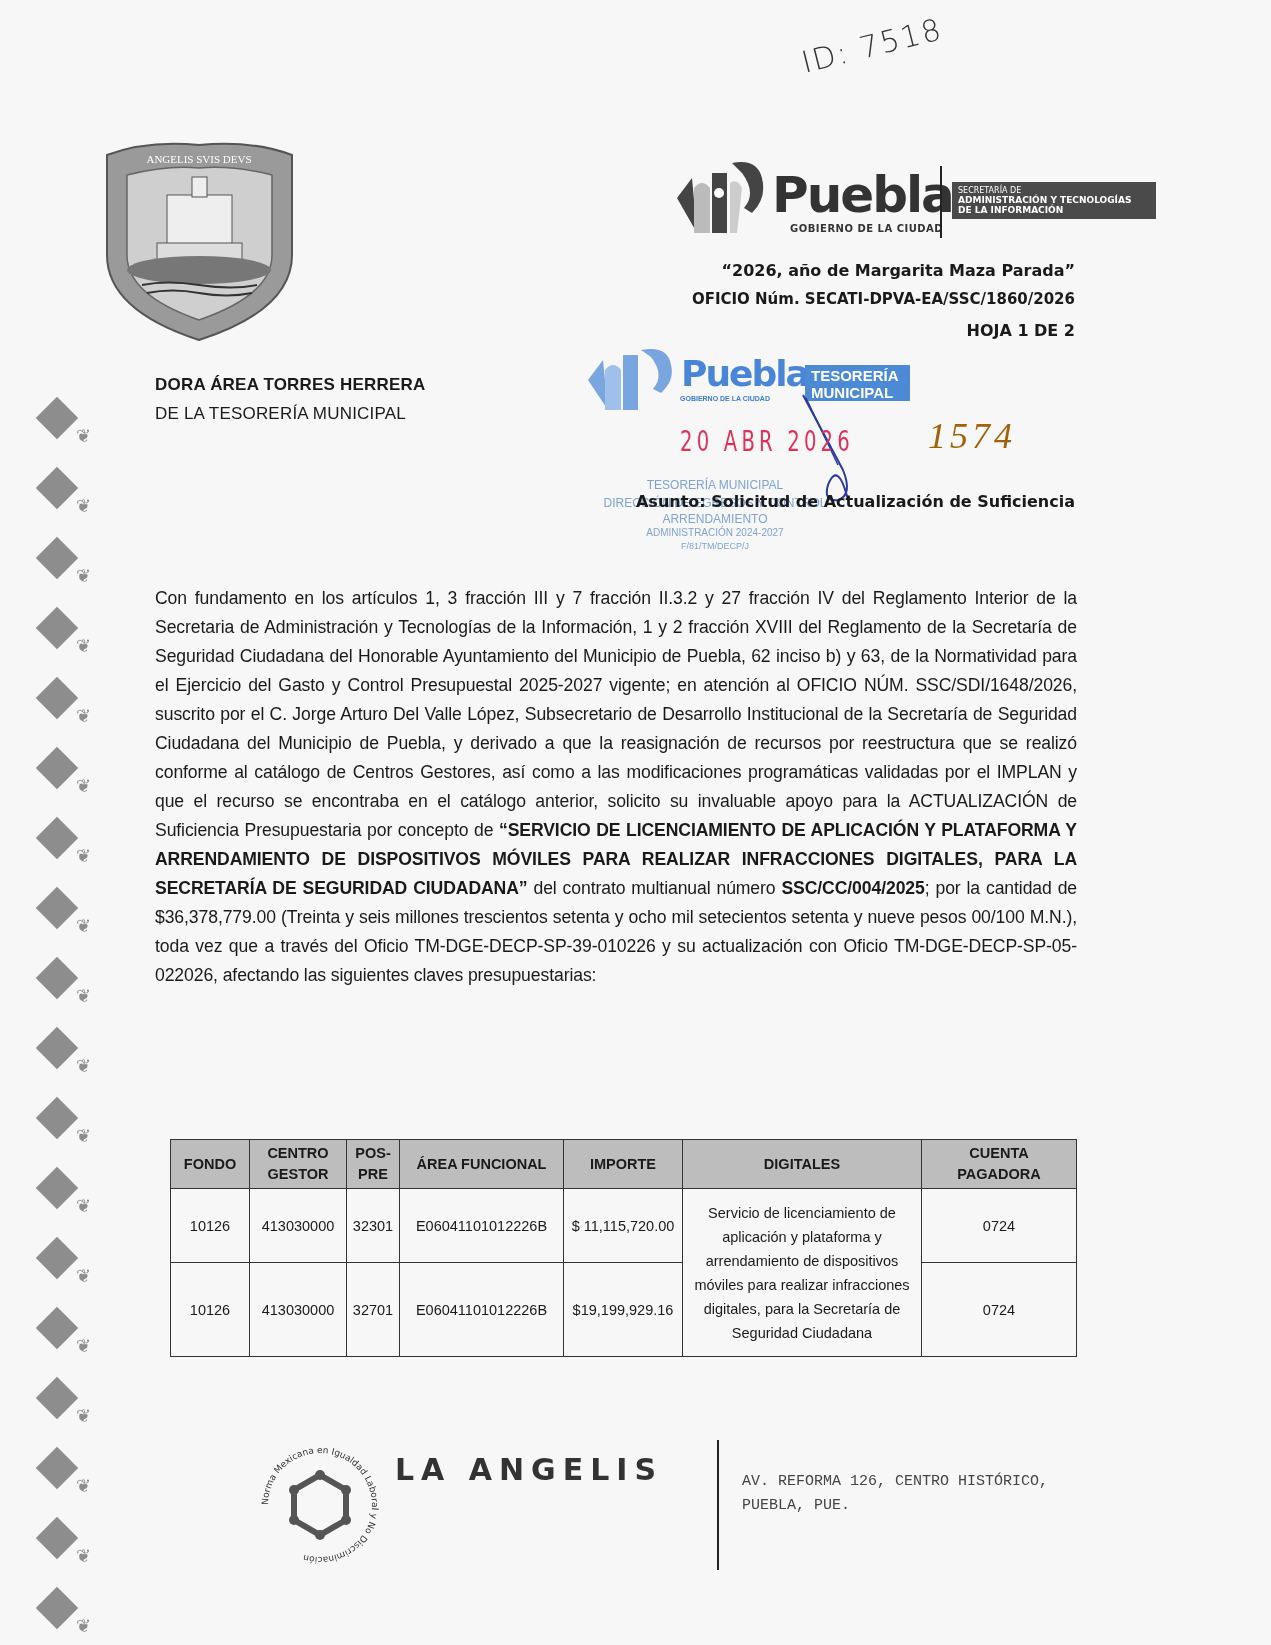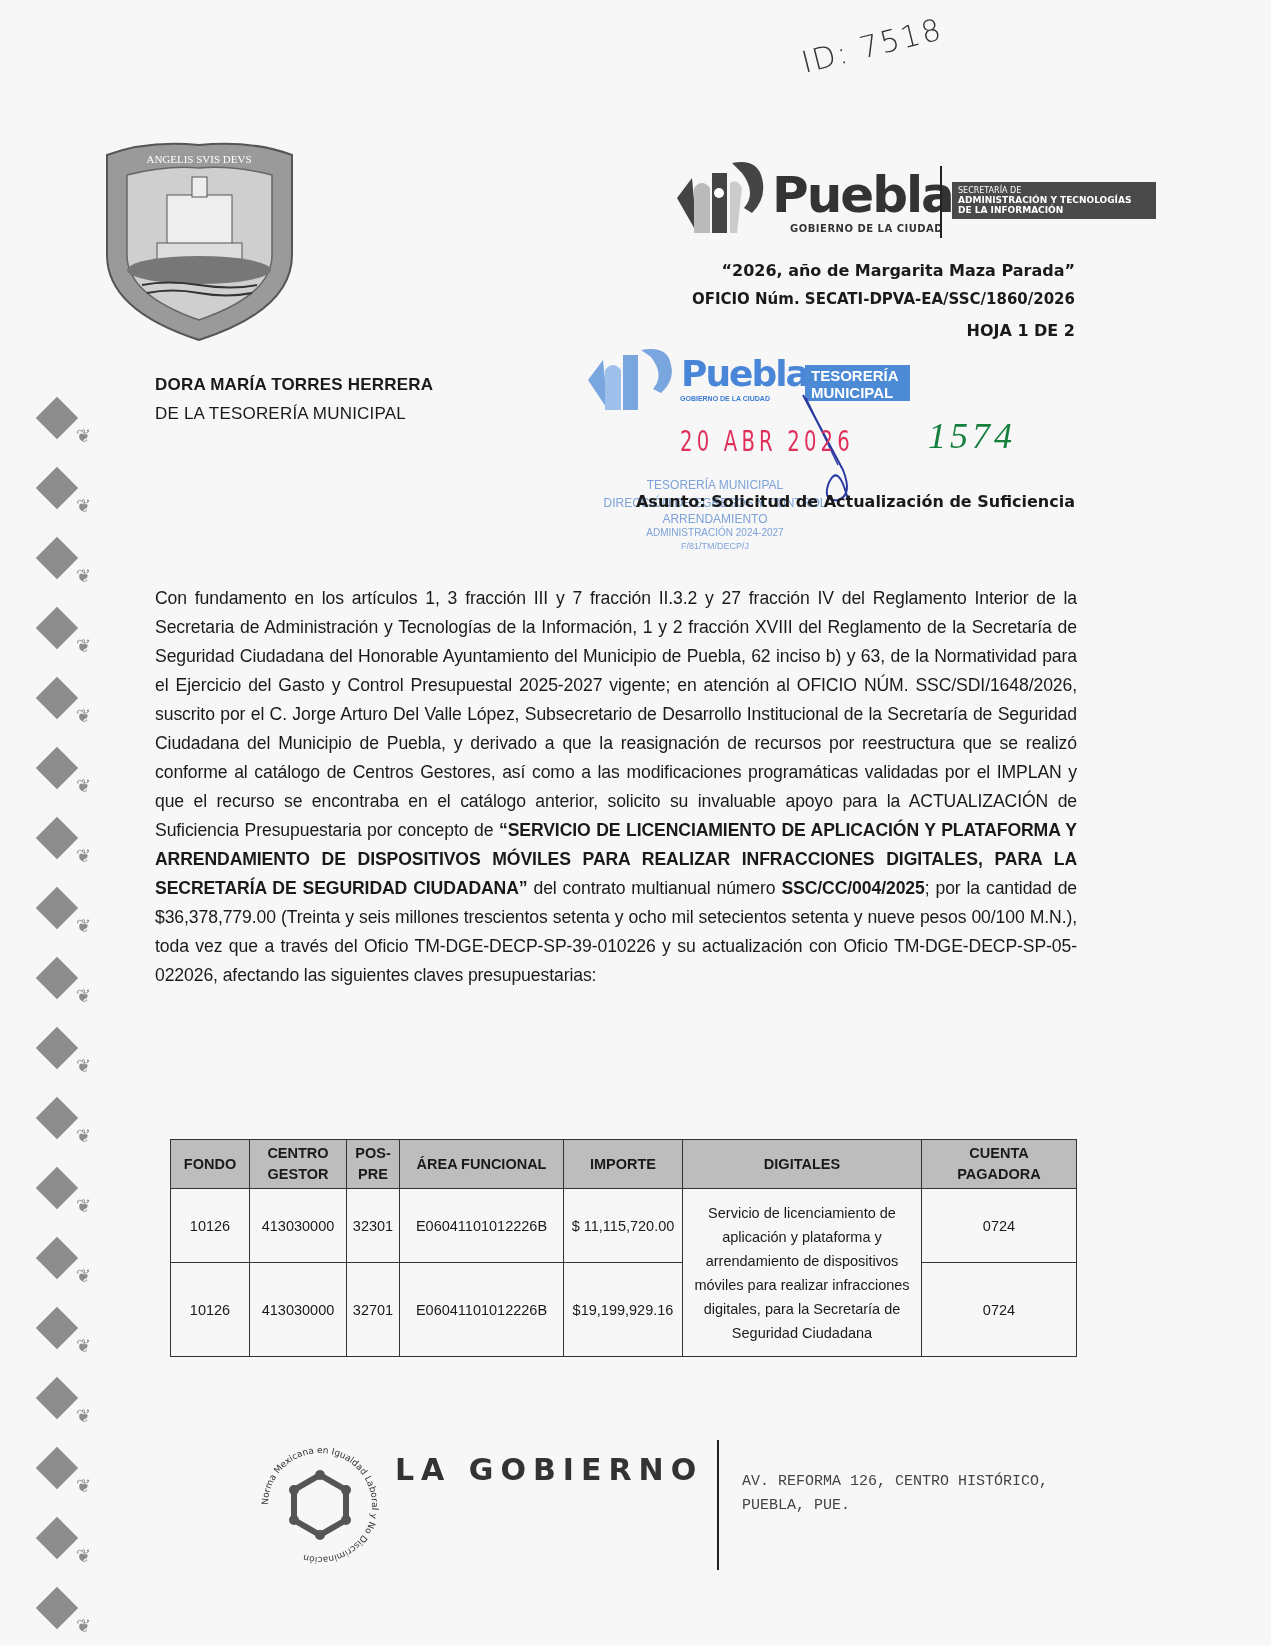--- a/index.html
+++ b/index.html
@@ -30,21 +30,21 @@
 
   .hdr-right { right:196px; text-align:right; font-family:"DejaVu Sans", sans-serif; font-weight:bold; font-size:16px; color:#1a1a1a; }
 
   .addr { left:155px; font-size:17px; line-height:29px; letter-spacing:0.2px; }
   .addr .b { font-weight:bold; }
 
   
   #stamp { left:583px; top:345px; width:330px; height:210px; }
   .stamp-blue { color:#3a7bd5; }
   #stamp-date { left:680px; top:425px; color:#e0305a; font-size:28px; font-family:"DejaVu Sans", sans-serif; transform:scaleX(0.7); transform-origin:left; letter-spacing:6px; }
-  #stamp-number { left:928px; top:415px; color:#15803d; font-size:36px; font-family:"Liberation Serif", serif; font-style:italic; letter-spacing:4px; }
+  #stamp-number { left:928px; top:415px; color:#a16207; font-size:36px; font-family:"Liberation Serif", serif; font-style:italic; letter-spacing:4px; }
   .stamp-line { color:#7da3d8; font-size:12px; text-align:center; position:absolute; width:250px; left:590px; }
 
   #asunto { right:196px; top:488px; text-align:right; font-family:"DejaVu Sans", sans-serif; font-weight:bold; font-size:16px; line-height:27px; }
 
   #body-text { left:155px; top:584px; width:922px; font-size:17.6px; line-height:29px; text-align:justify; letter-spacing:-0.1px; }
   #body-text b { font-weight:bold; }
 
   
   #budget-table { left:170px; top:1139px; width:907px; border-collapse:collapse; font-size:14.5px; }
   #budget-table th { background:#bdbdbd; font-weight:bold; font-size:14.5px; padding:2px 4px; border:1.5px solid #333; height:44px; line-height:21px; }
@@ -170,21 +170,21 @@
     <div class="s2">ADMINISTRACIÓN Y TECNOLOGÍAS</div>
     <div class="s2">DE LA INFORMACIÓN</div>
   </div>
 </div>
 
 <div class="abs hdr-right" style="top:261px">“2026, año de Margarita Maza Parada”</div>
 <div class="abs hdr-right" style="top:290px;font-size:15px">OFICIO Núm. SECATI-DPVA-EA/SSC/1860/2026</div>
 <div class="abs hdr-right" style="top:321px">HOJA 1 DE 2</div>
 
 <div class="abs addr" style="top:370px">
-  <div class="b">DORA MARÍA TORRES HERRERA</div>
+  <div class="b">DORA ÁREA TORRES HERRERA</div>
   <div>DE LA TESORERÍA MUNICIPAL</div>
 </div>
 
 <div class="abs" id="stamp">
   <svg class="abs" style="left:0;top:0" width="95" height="70" viewBox="0 0 95 70">
     <path d="M5 35 L20 15 L25 65 Z" fill="#7aa6e0"></path>
     <path d="M22 25 Q30 15 38 25 L38 65 L22 65 Z" fill="#9fc0ea"></path>
     <path d="M40 10 L55 10 L55 65 L40 65 Z" fill="#7aa6e0"></path>
     <path d="M58 5 Q85 0 88 20 Q92 35 78 48 L70 44 Q82 30 68 12 Z" fill="#7aa6e0"></path>
   </svg>
@@ -252,19 +252,19 @@
     <polygon points="65,35 91,50 91,80 65,95 39,80 39,50" fill="none" stroke="#555" stroke-width="6"></polygon>
     <circle cx="65" cy="35" r="5" fill="#555"></circle>
       <circle cx="91" cy="50" r="5" fill="#555"></circle>
     <circle cx="91" cy="80" r="5" fill="#555"></circle>
       <circle cx="65" cy="95" r="5" fill="#555"></circle>
     <circle cx="39" cy="80" r="5" fill="#555"></circle>
       <circle cx="39" cy="50" r="5" fill="#555"></circle>
   </svg>
 </div>
 <div class="abs" id="footer-brand">
-  <div class="lc1">LA GOBIERNO</div>
+  <div class="lc1">LA ANGELIS</div>
 </div>
 <div class="abs" id="footer-divider"></div>
 <div class="abs" id="footer-address">
   <div>AV. REFORMA 126, CENTRO HISTÓRICO,</div>
   <div>PUEBLA, PUE.</div>
 </div>
 
 </body></html>

